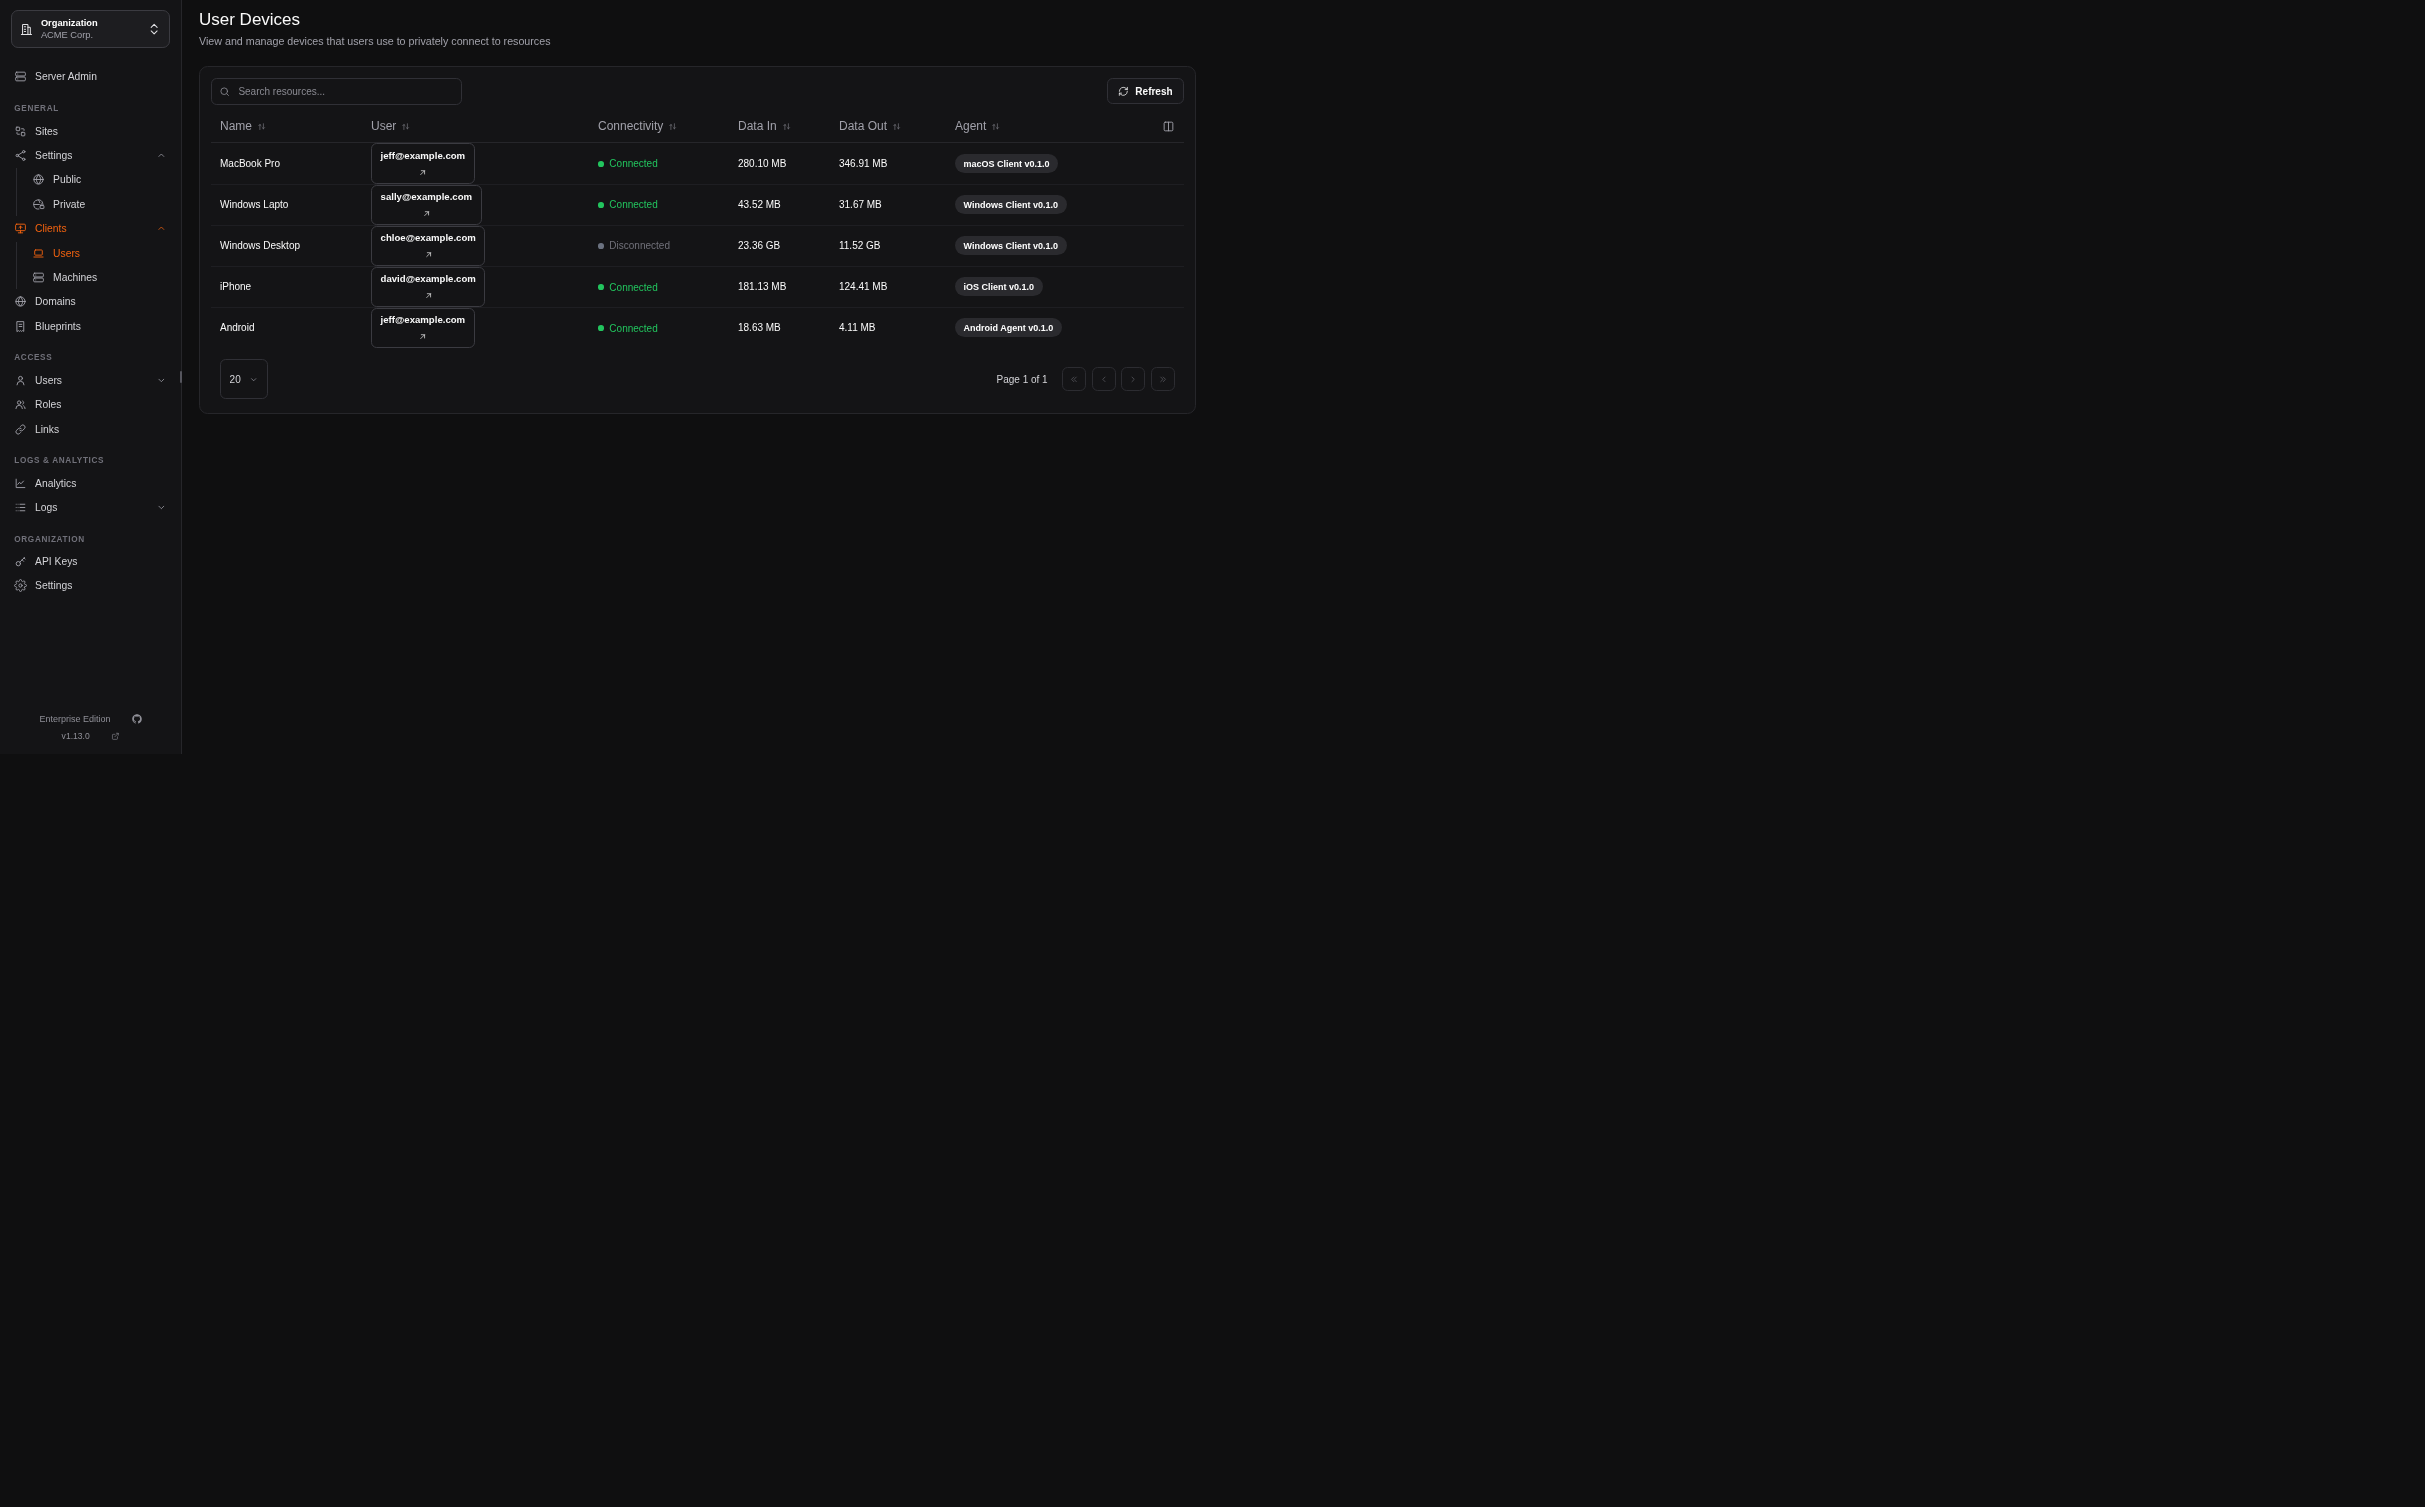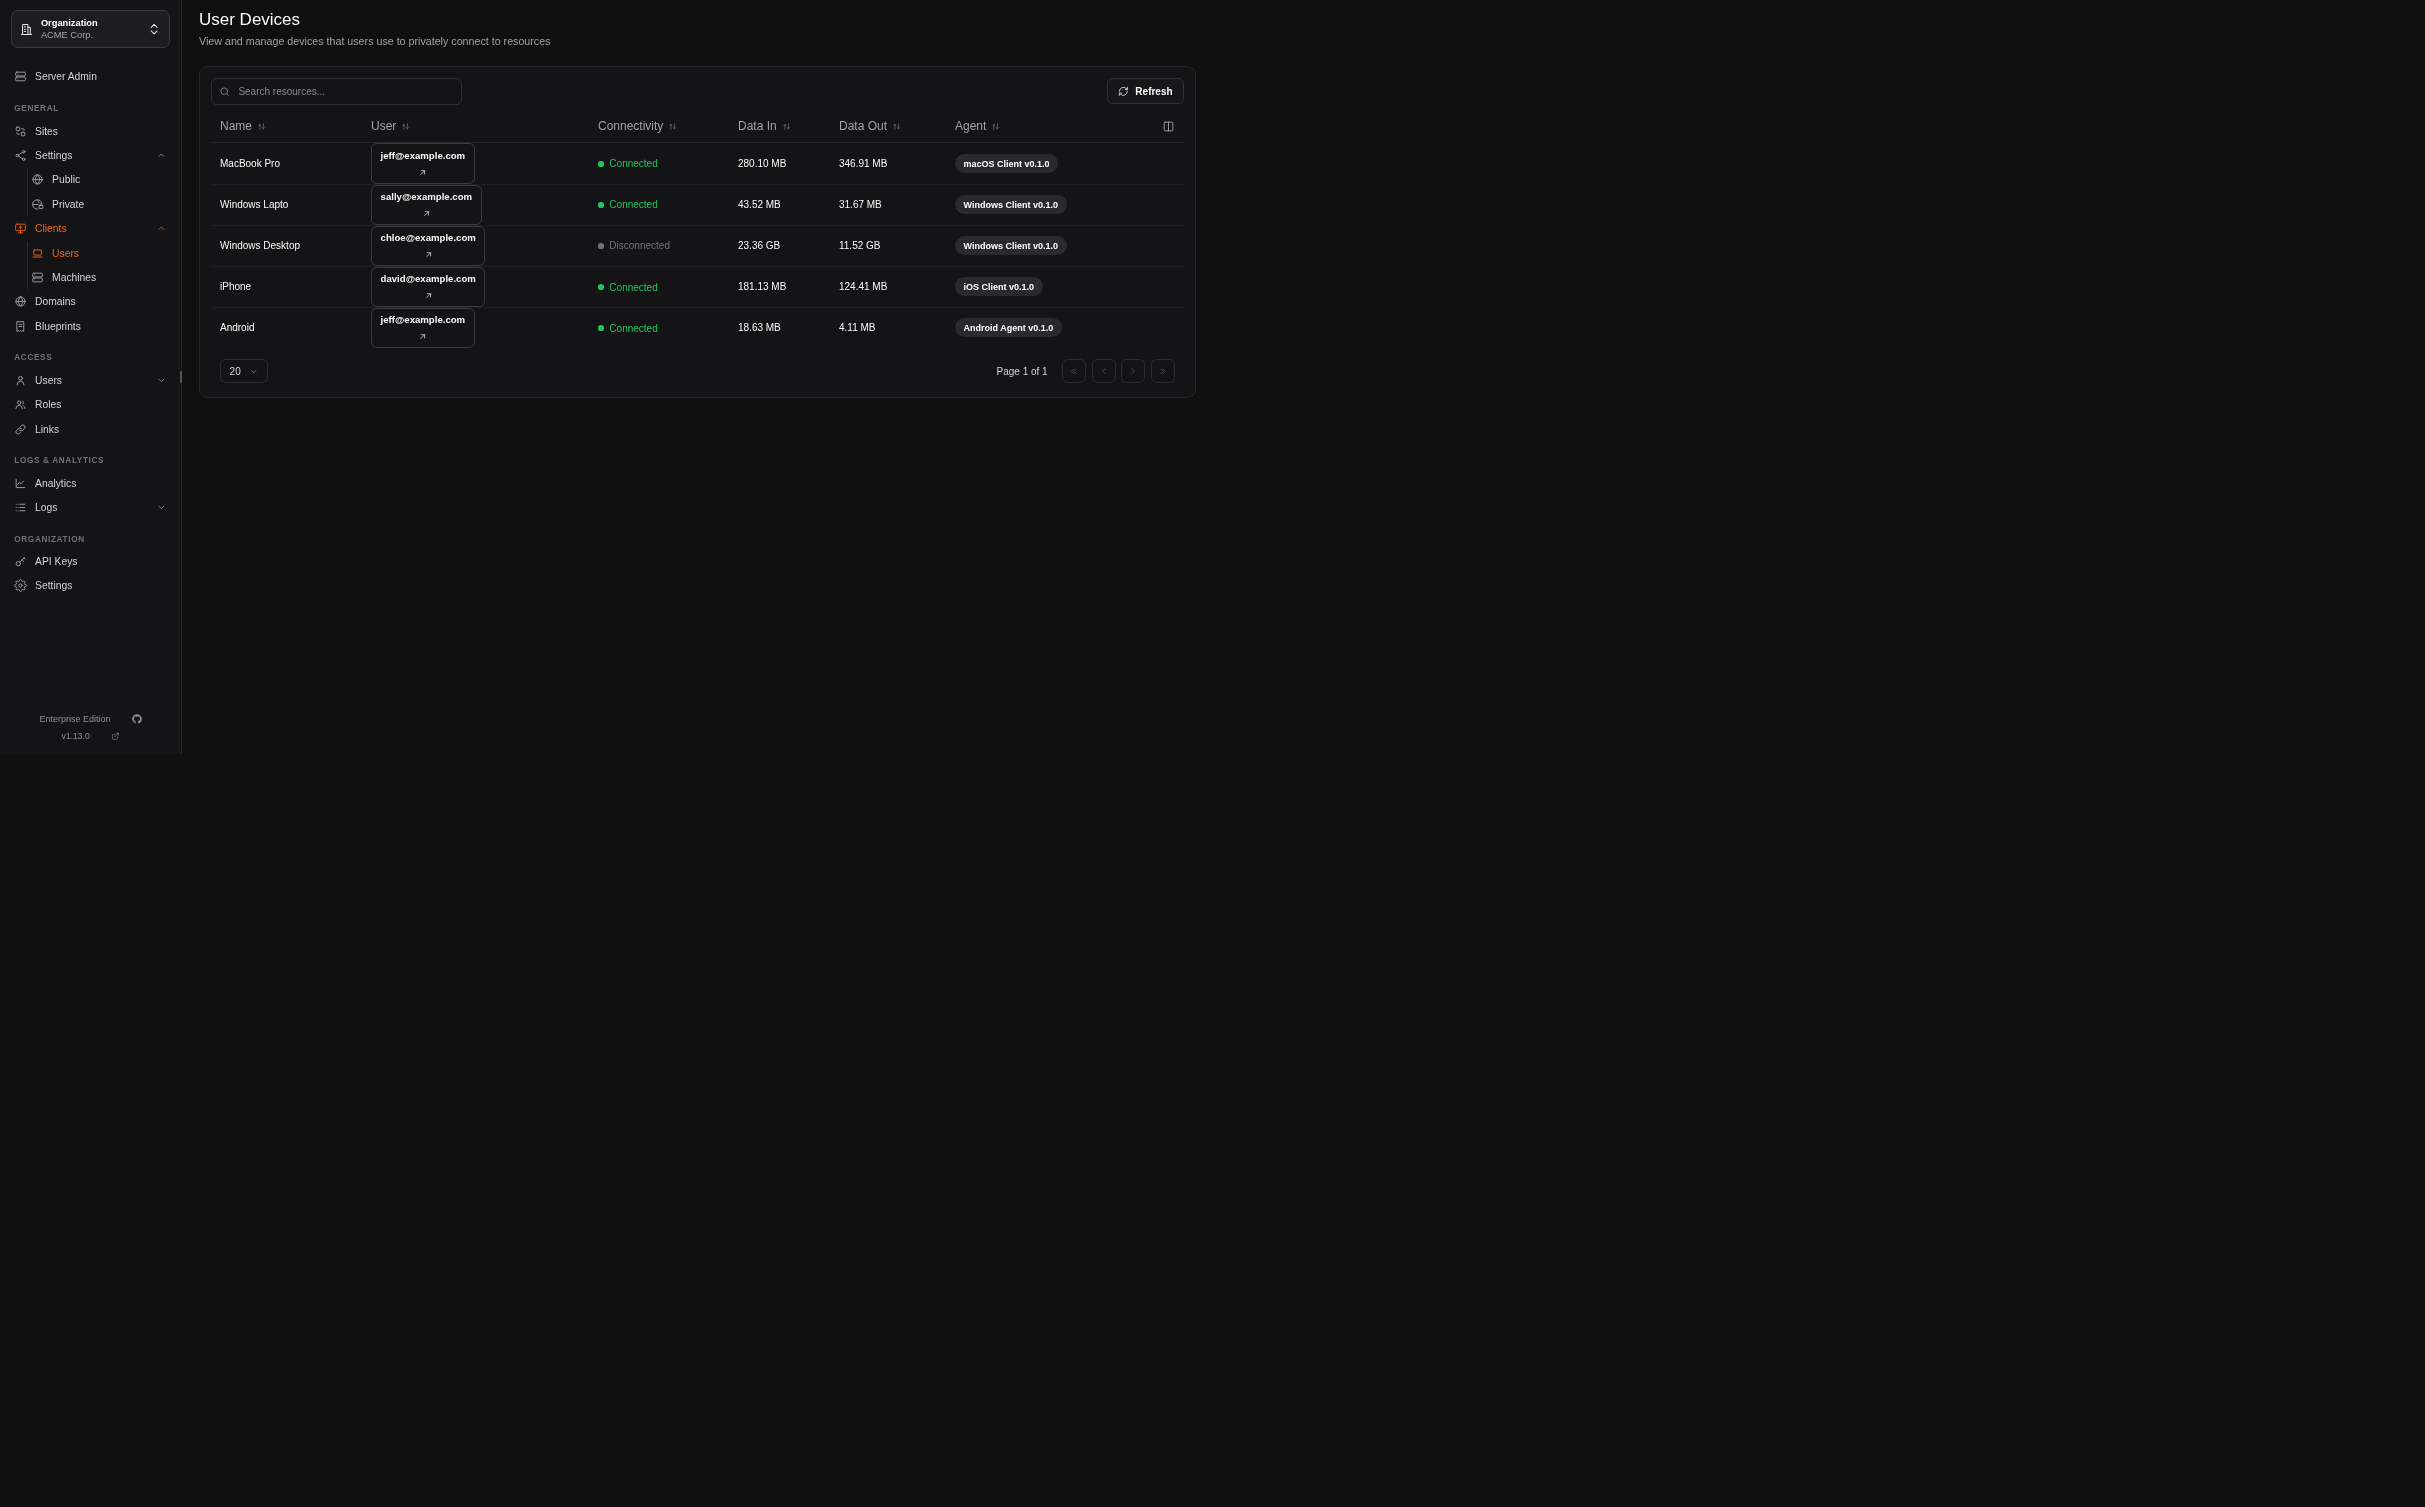--- a/index.html
+++ b/index.html
@@ -48,21 +48,21 @@
   .nav-item{
     display:flex;align-items:center;gap:7.8px;
     padding:5px 2.9px;border-radius:5.7px;margin-bottom:1.4px;
     color:#d4d4d8;font-size:10.3px;cursor:pointer;
   }
   .nav-item .icon{width:13px;height:13px;display:flex;color:var(--text-2);flex:none}
   .nav-item .icon .ic{width:13px;height:13px}
   .nav-item .chev{width:10.7px;height:10.7px;margin-left:auto;color:var(--text-2)}
   .nav-item.active{color:var(--accent)}
   .nav-item.active .icon,.nav-item.active .chev{color:var(--accent)}
-  .subgroup{border-left:0.7px solid #2b2b30;margin-left:16px;padding-left:0}
+  .subgroup{border-left:0.7px solid #2b2b30;margin-left:5px;padding-left:12px}
 
   .resize-handle{
     position:absolute;right:-1.4px;top:50%;transform:translateY(-50%);
     width:2.1px;height:12px;border-radius:1.4px;background:#55555d;cursor:col-resize;
   }
   .sidebar-footer{text-align:center;color:#8f8f97;line-height:1.9}
   .sidebar-footer .row{display:flex;align-items:center;justify-content:center;gap:21px}
   .sidebar-footer .edition{font-size:9px}
   .sidebar-footer .version{font-size:8.6px}
   .sidebar-footer .ic{width:10px;height:10px}
@@ -134,21 +134,21 @@
   .status .dot{width:5.7px;height:5.7px;border-radius:50%}
   .status.connected{color:var(--green)} .status.connected .dot{background:var(--green)}
   .status.disconnected{color:var(--muted)} .status.disconnected .dot{background:#6b7280}
   .badge{
     display:inline-block;background:#2a2a2e;border-radius:712px;
     padding:4.3px 8.6px;font-size:9px;font-weight:700;color:#fff;
   }
 
   .tfoot{display:flex;align-items:center;justify-content:space-between;padding:11.4px 8.6px 4.3px}
   .page-size{
-    display:flex;align-items:center;gap:8.6px;height:24px;padding:0 8.6px;
+    display:flex;align-items:center;gap:8.6px;height:40px;padding:0 8.6px;
     background:transparent;border:0.7px solid #303036;border-radius:5.7px;
     color:#d4d4d8;font-size:10px;cursor:pointer;font-family:"Liberation Sans",sans-serif;
   }
   .page-size .ic{width:9.3px;height:9.3px;color:var(--text-2)}
   .pager{display:flex;align-items:center;gap:14.3px}
   .pager-info{color:#d4d4d8;font-weight:500}
   .pager-buttons{display:flex;gap:5.7px}
   .pager-buttons button{
     width:24px;height:24px;border:0.7px solid #2c2c31;border-radius:5.7px;
     background:transparent;color:#5d5d65;display:flex;align-items:center;justify-content:center;

